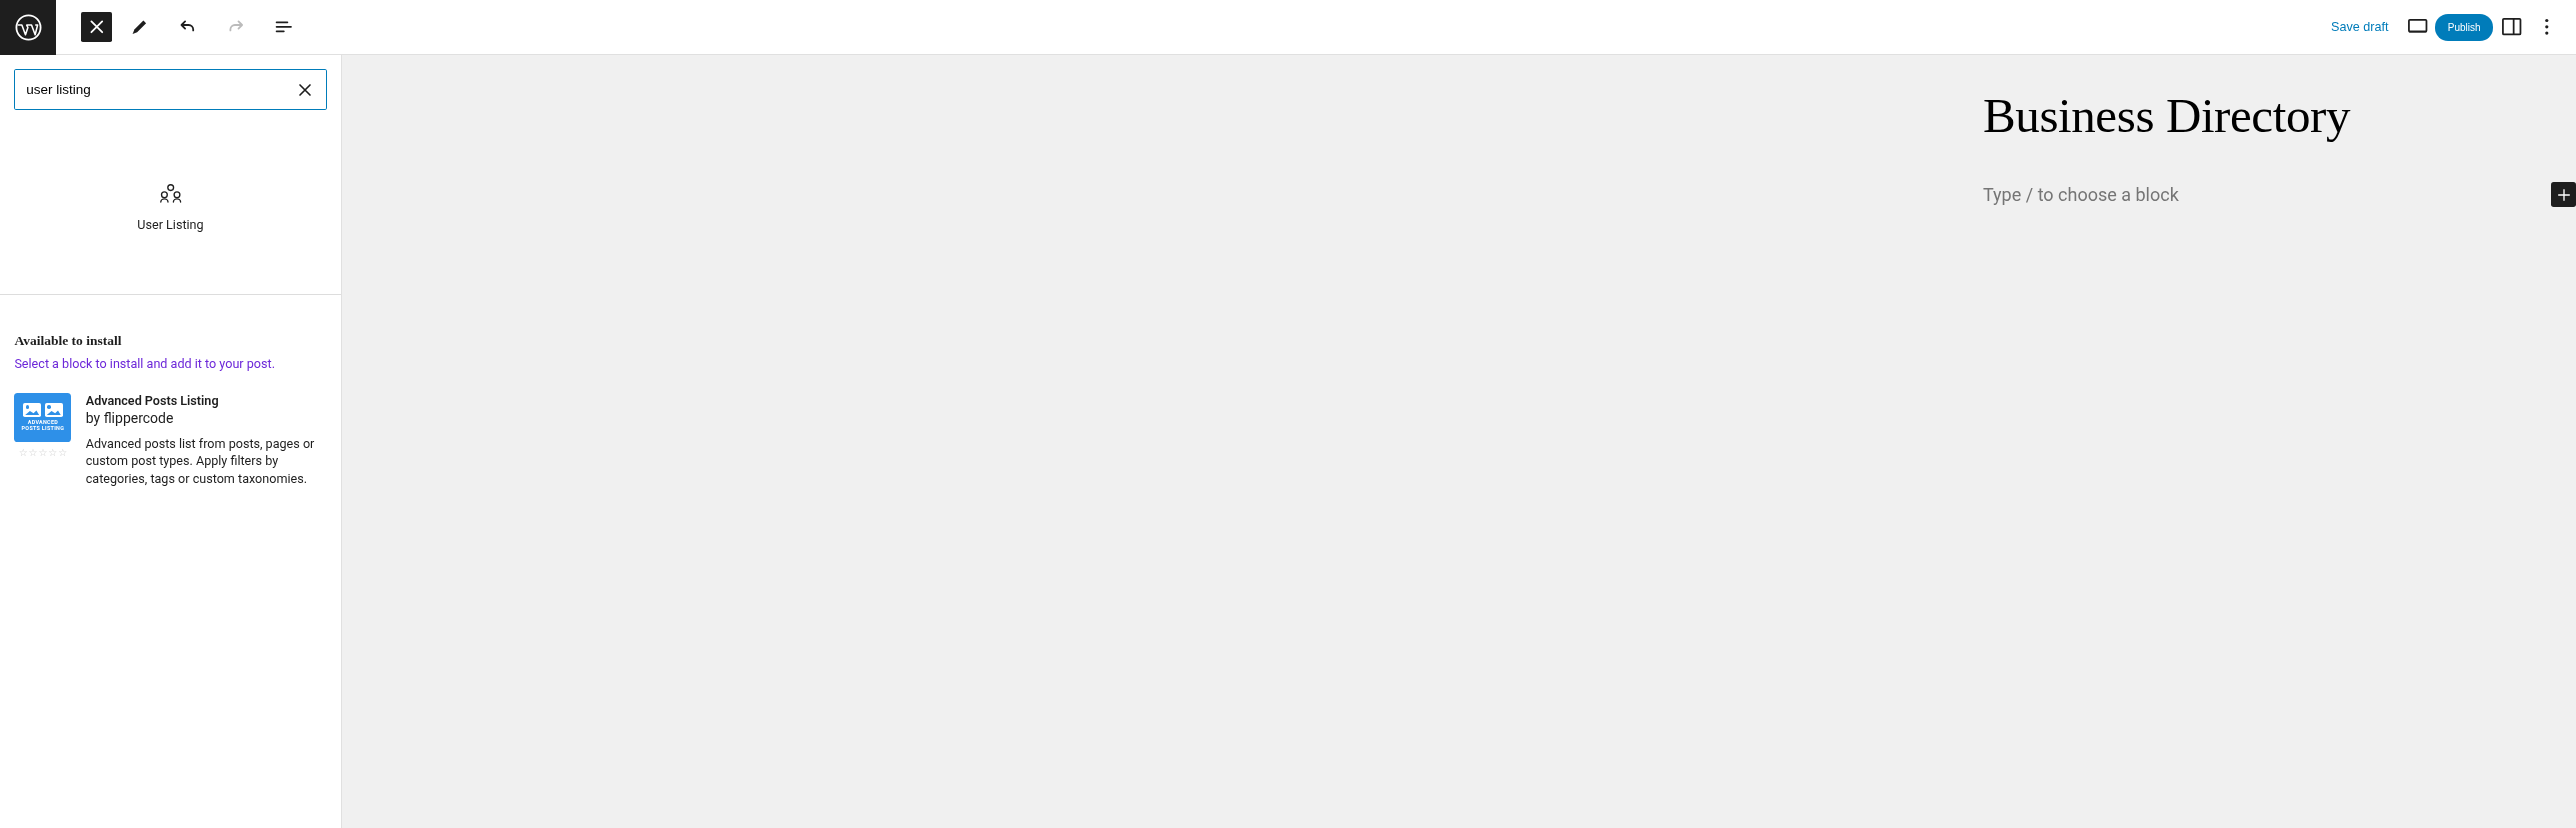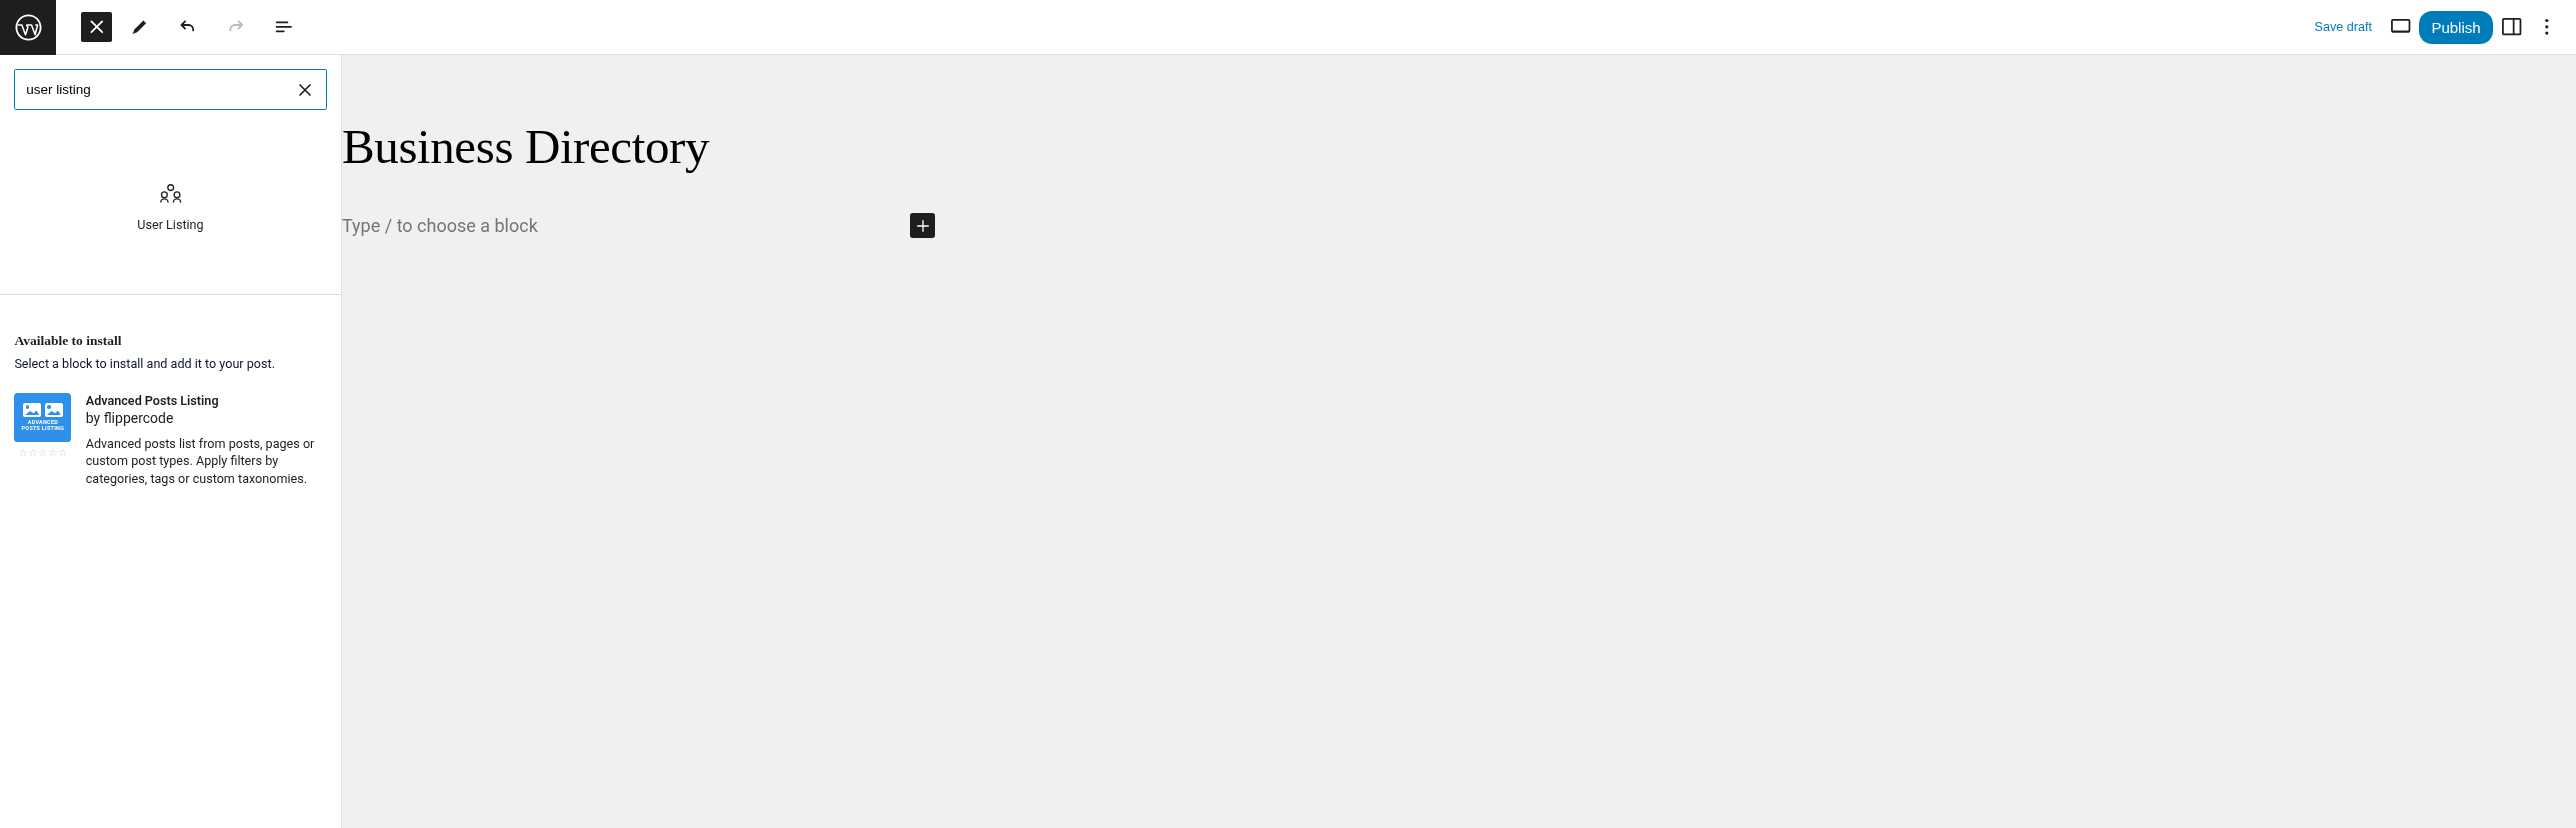--- a/index.html
+++ b/index.html
@@ -9,60 +9,60 @@
     
     
     .toolbar { display: flex; align-items: center; height: 55px; border-bottom: 0.9px solid #e0e0e0; background: #fff; }
     .toolbar-left { display: flex; align-items: center; gap: 7.2px; }
     .wp-logo { width: 56px; height: 55px; background: #1e1e1e; display: flex; align-items: center; justify-content: center; }
     .toolbar-btn { width: 41px; height: 41px; display: flex; align-items: center; justify-content: center; background: transparent; border: none; border-radius: 1.8px; cursor: pointer; }
     .toolbar-btn.dark { background: #1e1e1e; width: 30.5px; height: 30.5px; margin-left: 18px; }
     .toolbar-btn svg { width: 21.6px; height: 21.6px; }
     .toolbar-right { margin-left: auto; display: flex; align-items: center; padding-right: 10.8px; }
     .save-draft { color: #007cba; font-size: 12.6px; background: none; border: none; cursor: pointer; padding: 7.2px 10.8px; }
-    .publish-btn { background: #007cba; color: #fff; border: none; padding: 8px 12.6px; font-size: 15px; border-radius: 13px; cursor: pointer; }
+    .publish-btn { background: #007cba; color: #fff; border: none; padding: 8px 12.6px; font-size: 10px; border-radius: 13px; cursor: pointer; }
     .icon-btn { width: 36px; height: 36px; display: flex; align-items: center; justify-content: center; background: transparent; border: none; cursor: pointer; }
     
     
     .main { display: flex; flex: 1; overflow: hidden; }
     
     
     .sidebar { width: 342px; border-right: 0.9px solid #e0e0e0; display: flex; flex-direction: column; background: #fff; overflow-y: auto; gap: 24px; }
     .search-wrap { padding: 14.4px; }
     .search-box { display: flex; align-items: center; border: 1.3px solid #007cba; border-radius: 1.8px; height: 41px; padding: 0 10.8px; }
     .search-input { flex: 1; border: none; outline: none; font-size: 13.5px; background: transparent; }
     .search-clear { background: none; border: none; cursor: pointer; display: flex; }
     
     .block-result { padding: 34px 0 38px; display: flex; flex-direction: column; align-items: center; cursor: pointer; }
     .block-result-wrap { width: 128px; display: flex; flex-direction: column; align-items: center; }
     .block-icon { margin-bottom: 10.8px; }
     .block-label { font-size: 12.6px; color: #1e1e1e; }
     
     .section-divider { border-top: 0.9px solid #ddd; }
     .available-section { padding: 14.4px; }
     .section-title { font-size: 13.5px; font-weight: 600; margin-bottom: 7.2px; font-family: Liberation Serif, serif; }
-    .section-subtitle { font-size: 12.6px; color: #0f172a; margin-bottom: 21.6px; }
+    .section-subtitle { font-size: 12.6px; color: #6d28d9; margin-bottom: 21.6px; }
     
     .install-item { display: flex; gap: 14.4px; }
     .install-thumb { width: 57px; display: flex; flex-direction: column; align-items: center; }
     .thumb-box { width: 57px; height: 49px; background: #2e90e8; border-radius: 3.6px; display: flex; flex-direction: column; align-items: center; justify-content: center; padding: 3.6px; }
     .thumb-icons { display: flex; gap: 3.6px; margin-bottom: 2.7px; }
     .thumb-icon { width: 18px; height: 14.4px; background: #fff; border-radius: 1.8px; position: relative; }
     .thumb-icon::before { content: ''; position: absolute; top: 2.7px; left: 2.7px; width: 3.6px; height: 3.6px; border-radius: 50%; background: #2e90e8; }
     .thumb-icon::after { content: ''; position: absolute; bottom: 1.8px; left: 1.8px; right: 1.8px; height: 5.4px; background: #2e90e8; clip-path: polygon(0 100%, 35% 20%, 60% 60%, 80% 10%, 100% 100%); }
     .thumb-text { color: #fff; font-size: 5.4px; font-weight: 700; text-align: center; line-height: 1.1; letter-spacing: 0.3px; }
     .stars { display: flex; gap: 0.9px; margin-top: 5.4px; }
     .star { color: #ccc; font-size: 10px; }
     .install-info { flex: 1; }
     .install-title { font-size: 12.6px; font-weight: 600; margin-bottom: 1.8px; }
     .install-author { font-size: 14px; margin-bottom: 9px; }
     .install-desc { font-size: 12.6px; line-height: 1.4; color: #1e1e1e; }
     
     
-    .editor { flex: 1; background: #f0f0f0; display: flex; justify-content: flex-start; padding-top: 63px; overflow-y: auto; }
+    .editor { flex: 1; background: #f0f0f0; display: flex; justify-content: flex-end; padding-top: 32px; overflow-y: auto; }
     .editor-content { width: 593px; }
     .post-title { font-family: Georgia, 'Times New Roman', serif; font-size: 49px; font-weight: 400; color: #000; margin-bottom: 38px; letter-spacing: -0.4px; }
     .block-placeholder-row { display: flex; align-items: center; justify-content: space-between; gap: 36px; }
     .placeholder-text { font-size: 18px; color: #757575; }
     .add-block-btn { width: 25px; height: 25px; background: #1e1e1e; border-radius: 2.7px; display: flex; align-items: center; justify-content: center; border: none; cursor: pointer; }
   </style>
 </head>
 <body>
 
 <div class="app">

